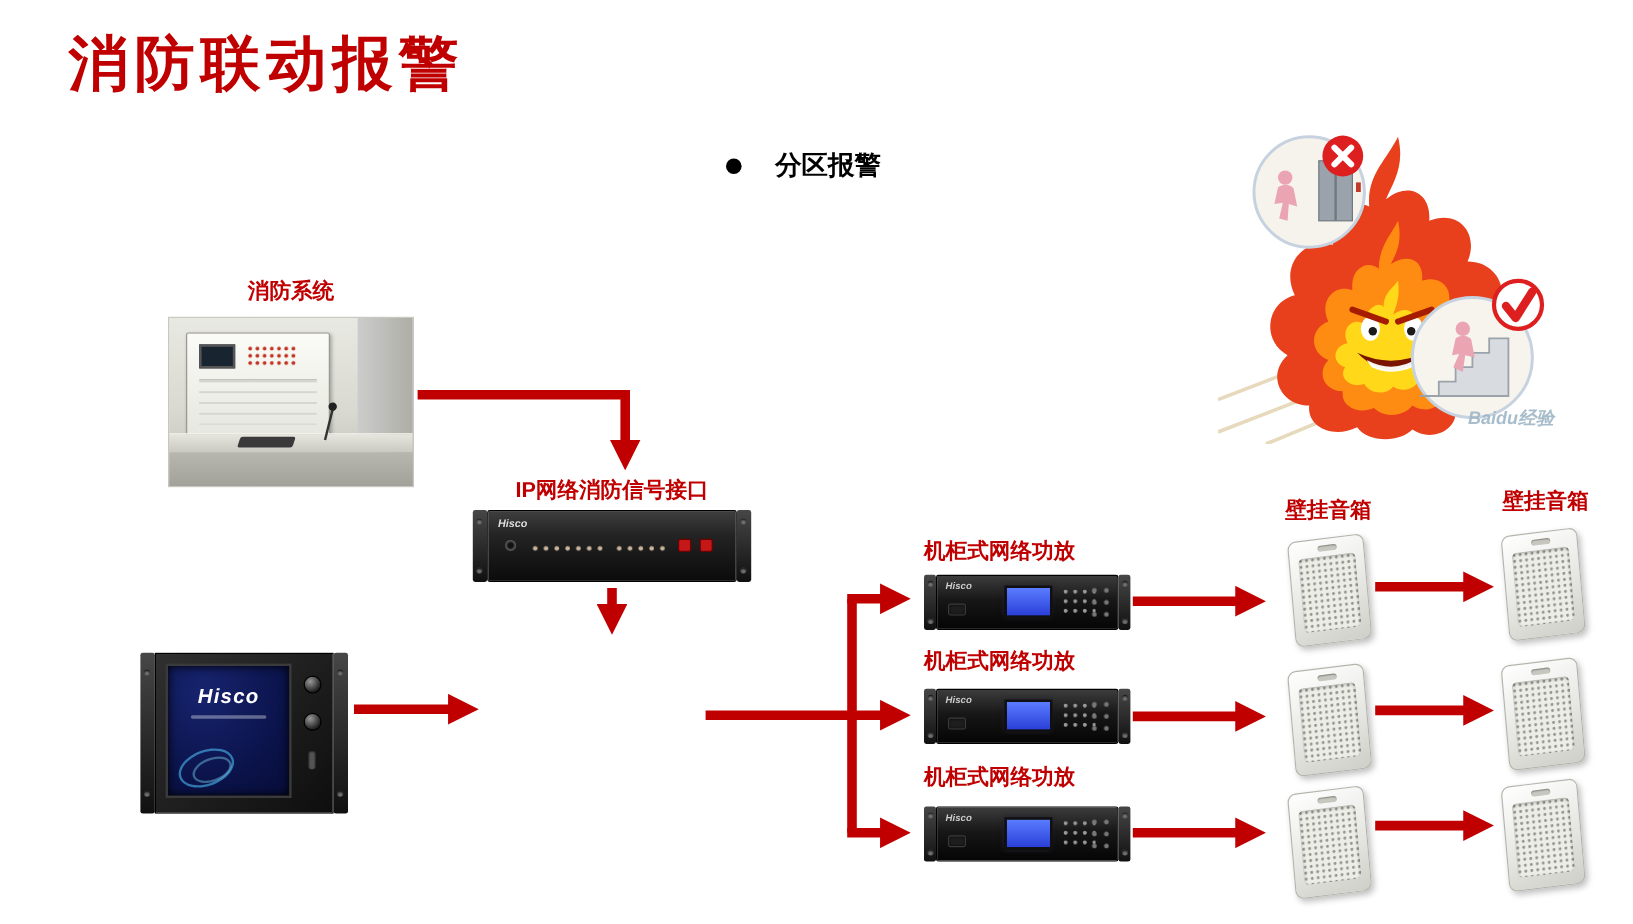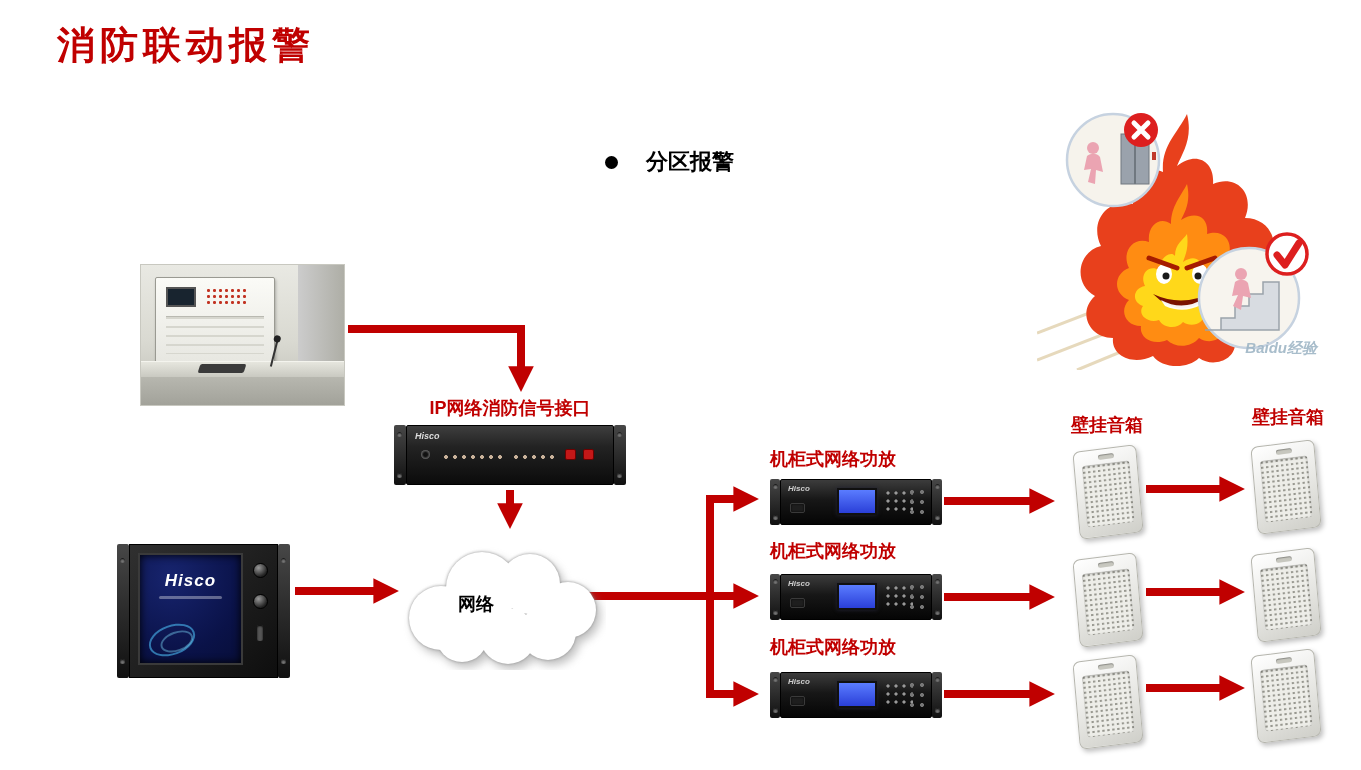--- a/index.html
+++ b/index.html
@@ -6,25 +6,25 @@
     --accent-red:#c00000;
     --text:#000000;
     --background:#ffffff;
   }
   *{box-sizing:border-box;}
   html,body{margin:0;padding:0;background:var(--background,#fff);}
   .slide{position:relative;width:1361px;height:770px;background:var(--background,#fff);
          overflow:hidden;font-family:"Liberation Sans","DejaVu Sans",sans-serif;}
 
   
-  .title{position:absolute;left:57px;top:20px;margin:0;font-size:38px;font-weight:800;
+  .title{position:absolute;left:57px;top:20px;margin:0;font-size:50px;font-weight:800;
          letter-spacing:5px;color:var(--accent-red,#c00000);}
 
   
-  .bullets{position:absolute;left:605px;top:138px;}
+  .bullets{position:absolute;left:605px;top:114px;}
   .bullet-row{display:flex;align-items:center;height:48px;}
   .dot{width:13px;height:13px;border-radius:50%;background:var(--text,#000);margin-right:28px;flex:none;}
   .bullet-text{font-size:22px;font-weight:700;color:var(--text,#000);}
 
   
   .red-label{position:absolute;color:var(--accent-red,#c00000);font-weight:700;font-size:18px;
              white-space:nowrap;}
   .centered{text-align:center;}
 
   
@@ -121,21 +121,21 @@
          border:1px solid #b5b5ad;box-shadow:2px 3px 5px rgba(0,0,0,.25);
          transform:rotate(-5deg) skewY(-2deg);}
   .speaker::before{content:"";position:absolute;left:7px;right:7px;top:14px;bottom:10px;border-radius:4px;
          background-color:#edede8;
          background-image:radial-gradient(circle at 2px 2px,#97978f .9px,rgba(0,0,0,0) 1.5px);
          background-size:5px 5px;box-shadow:inset 0 1px 3px rgba(0,0,0,.3);}
   .speaker::after{content:"";position:absolute;top:5px;left:24px;width:16px;height:5px;border-radius:3px;
          background:#c7c7bf;box-shadow:inset 0 1px 1px rgba(0,0,0,.3);}
 
   
-  .fire-illustration{position:absolute;left:1037px;top:98px;width:290px;height:272px;}
+  .fire-illustration{position:absolute;left:1015px;top:98px;width:290px;height:272px;}
   .watermark{position:absolute;right:10px;bottom:12px;color:#9fb6c6;font-size:15px;font-weight:700;
          font-style:italic;opacity:.9;}
 </style>
 </head>
 <body>
 
 <div class="slide">
 
   <h1 class="title">消防联动报警</h1>
 
@@ -208,20 +208,21 @@
         <path d="M198,184 C202,181 208,181 211,185 L214,200 L206,198 L204,212 L196,208 L201,197 L195,198 Z" fill="#eba4b2"></path>
       </g>
       <g>
         <circle cx="250" cy="156" r="20" fill="#fff" stroke="#dd1f1f" stroke-width="3.5"></circle>
         <path d="M240,157 L248,167 L262,145" stroke="#dd1f1f" stroke-width="7" fill="none" stroke-linecap="round" stroke-linejoin="round"></path>
       </g>
     </svg>
     <div class="watermark">Baidu经验</div>
   </div>
 
+  <div class="red-label centered" style="left:140px;top:230px;width:205px;">消防系统</div>
   <div class="photo">
     <div class="ph-wall-right"></div>
     <div class="ph-cabinet">
       <div class="ph-screen"></div>
       <div class="ph-leds"></div>
       <div class="ph-rows"></div>
     </div>
     <div class="ph-desk"></div>
     <div class="ph-desk-front"></div>
     <div class="ph-keyboard"></div>
@@ -252,34 +253,20 @@
       </div>
       <div class="host-controls">
         <div class="knob"></div>
         <div class="knob"></div>
         <div class="host-switch"></div>
       </div>
     </div>
     <div class="ear"></div>
   </div>
 
-  <div class="cloud-wrap">
-    <svg width="210" height="140" viewBox="0 0 210 140">
-      <g fill="#ffffff" style="filter:drop-shadow(0 0 1.5px #909090) drop-shadow(4px 5px 4px rgba(120,120,120,0.45));">
-        <circle cx="45" cy="88" r="32"></circle>
-        <circle cx="86" cy="58" r="36"></circle>
-        <circle cx="134" cy="54" r="30"></circle>
-        <circle cx="172" cy="80" r="28"></circle>
-        <circle cx="152" cy="102" r="28"></circle>
-        <circle cx="112" cy="106" r="28"></circle>
-        <circle cx="66" cy="106" r="26"></circle>
-      </g>
-    </svg>
-    <div class="cloud-label">网络</div>
-  </div>
 
   <div class="red-label" style="left:770px;top:447px;">机柜式网络功放</div>
   <div class="amp-device" style="left:770px;top:479px;">
     <div class="ear"></div>
     <div class="amp-body">
       <span class="amp-brand">Hisco</span>
       <span class="amp-led"></span>
       <span class="amp-lcd"></span>
       <span class="amp-keys"></span>
       <span class="amp-ports"></span>

